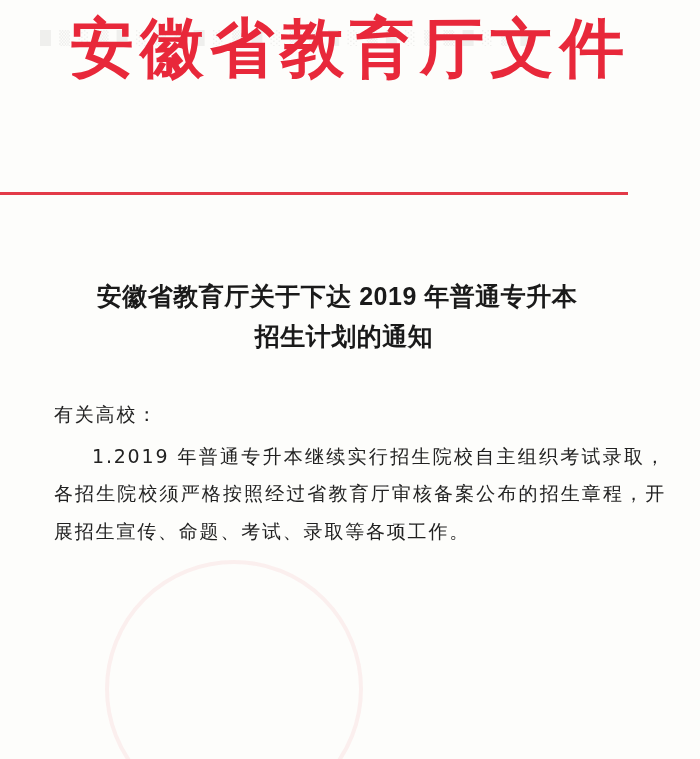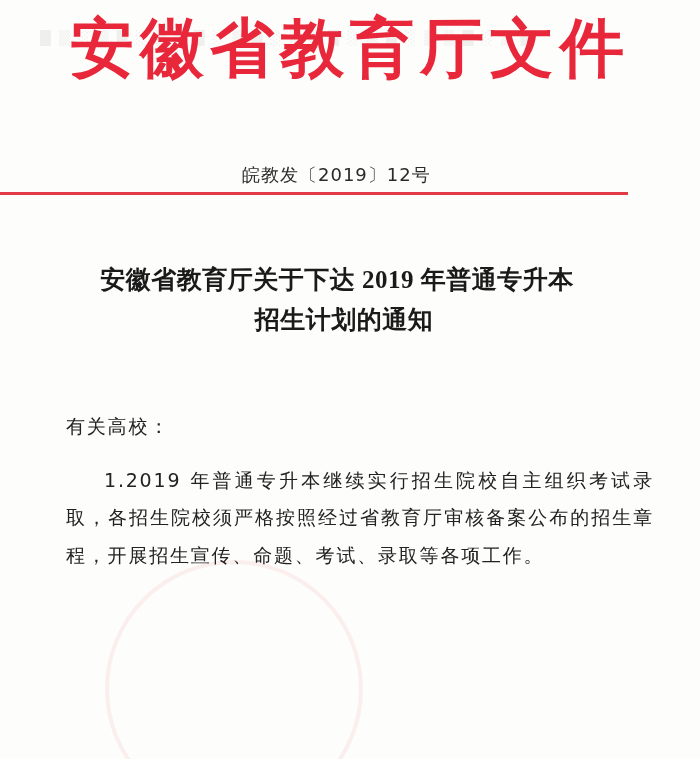--- a/index.html
+++ b/index.html
@@ -30,51 +30,50 @@
   .docnum {
     position: absolute; top: 163px; left: 242px;
     font-family: "DejaVu Sans", sans-serif;
     font-size: 18px; color: #2a2a2a; letter-spacing: 1px;
   }
   .redline {
     position: absolute; top: 192px; left: 0; width: 628px; height: 3px;
     background: #e33a48;
   }
   .title {
-    position: absolute; top: 260px; left: 0; width: 700px;
+    position: absolute; top: 276px; left: 0; width: 700px;
     text-align: center;
-    font-family: Liberation Serif, serif; font-weight: bold;
+    font-family: Liberation Sans, sans-serif; font-weight: bold;
     font-size: 25px; line-height: 40px; color: #1a1a1a;
     letter-spacing: 0.5px;
   }
   .title .t1 { display: block; margin-left: -26px; }
   .title .t2 { display: block; margin-left: -12px; }
   .body {
     position: absolute; top: 392px; left: 50px; width: 620px;
     font-family: "DejaVu Sans", sans-serif;
     font-size: 19px; line-height: 37.5px; color: #222;
     letter-spacing: 1.8px;
   }
-  .body p { margin: 16px; text-align: justify; }
+  .body p { margin: 4px; text-align: justify; }
   .body .indent { text-indent: 2em; }
   .stamp {
     position: absolute; left: 105px; top: 560px; width: 250px; height: 250px;
     border-radius: 50%;
     border: 4px solid rgba(230,80,90,0.08);
   }
 </style>
 </head>
 <body>
 
 <div class="page">
   <div class="bleed" style="top:30px">█ ▒ ░ ▒ █ ░ ▒ ▒ █ ░ ▒ █ ░ ▒ ▒ █ ░ ▒ █ ░ ▒ ▒ █ ░ ▒ █</div>
 
   <div class="masthead">安徽省教育厅文件</div>
 
-  <div class="docnum">皖教发〔2019〕12号</div>
   <div class="redline"></div>
 
   <div class="title">
     <span class="t1">安徽省教育厅关于下达 2019 年普通专升本</span>
     <span class="t2">招生计划的通知</span>
   </div>
 
   <div class="stamp"></div>
 
   <div class="body">

